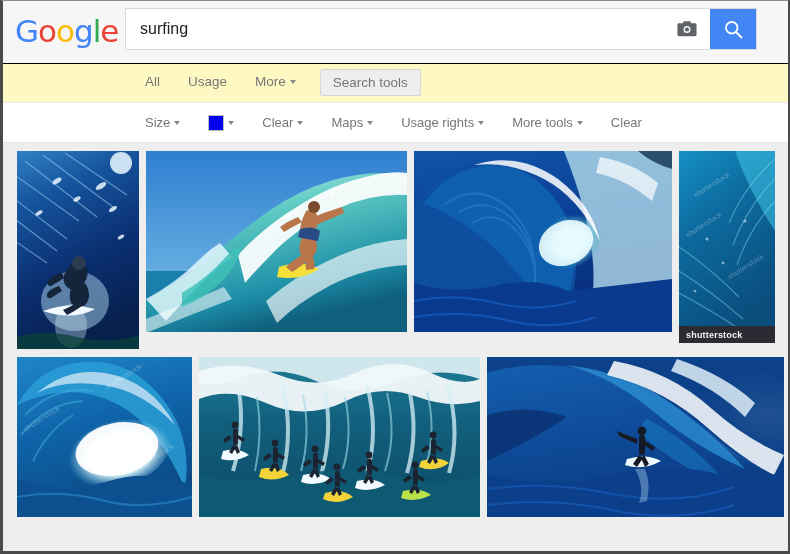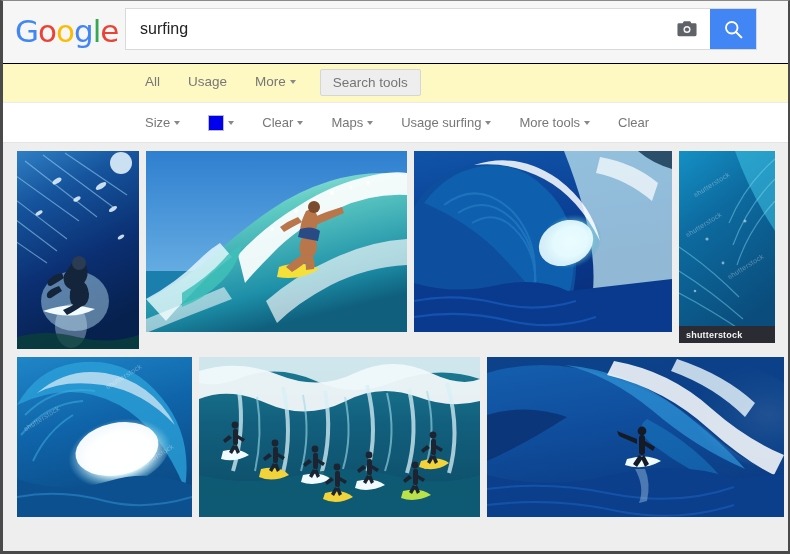--- a/index.html
+++ b/index.html
@@ -245,21 +245,21 @@
       </div>
     <div class="filter">
         <span>Clear</span>
         <i class="caret"></i>
       </div>
     <div class="filter">
         <span>Maps</span>
         <i class="caret"></i>
       </div>
     <div class="filter">
-        <span>Usage surfing</span>
+        <span>Usage rights</span>
         <i class="caret"></i>
       </div>
     <div class="filter">
         <span>More tools</span>
         <i class="caret"></i>
       </div>
     <div class="filter">
         <span>Clear</span>
       </div>
   </div>

